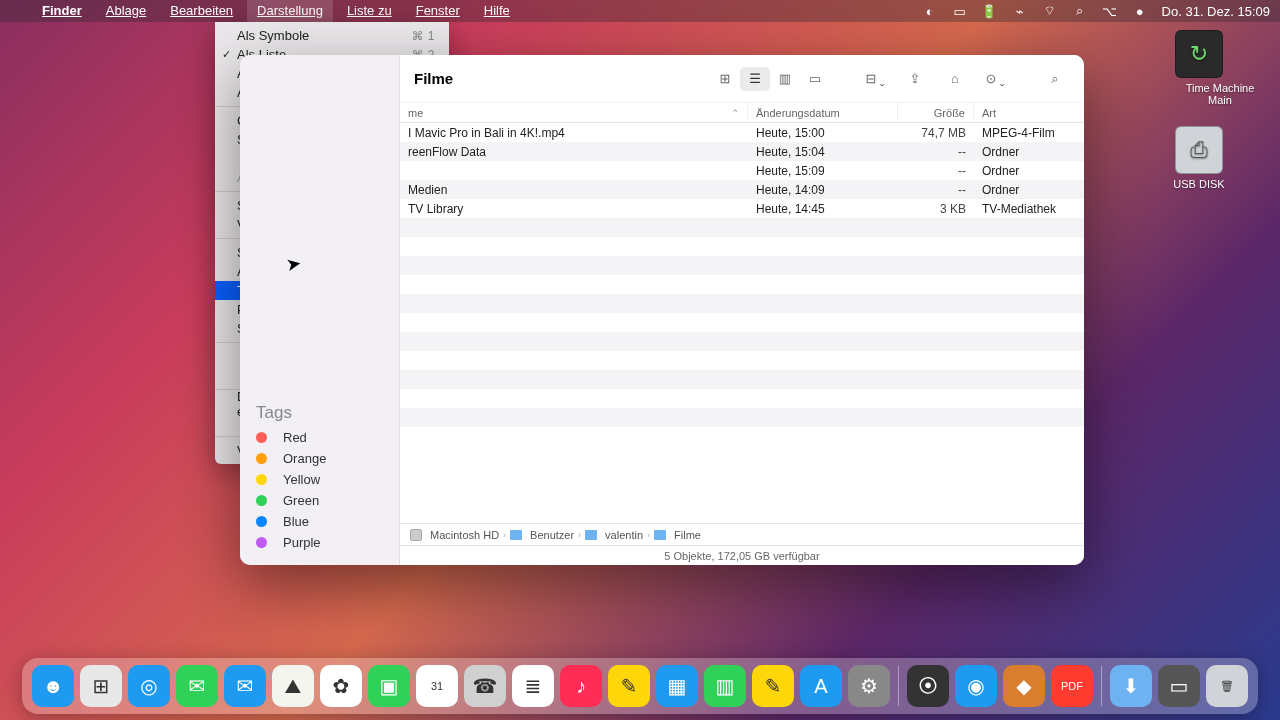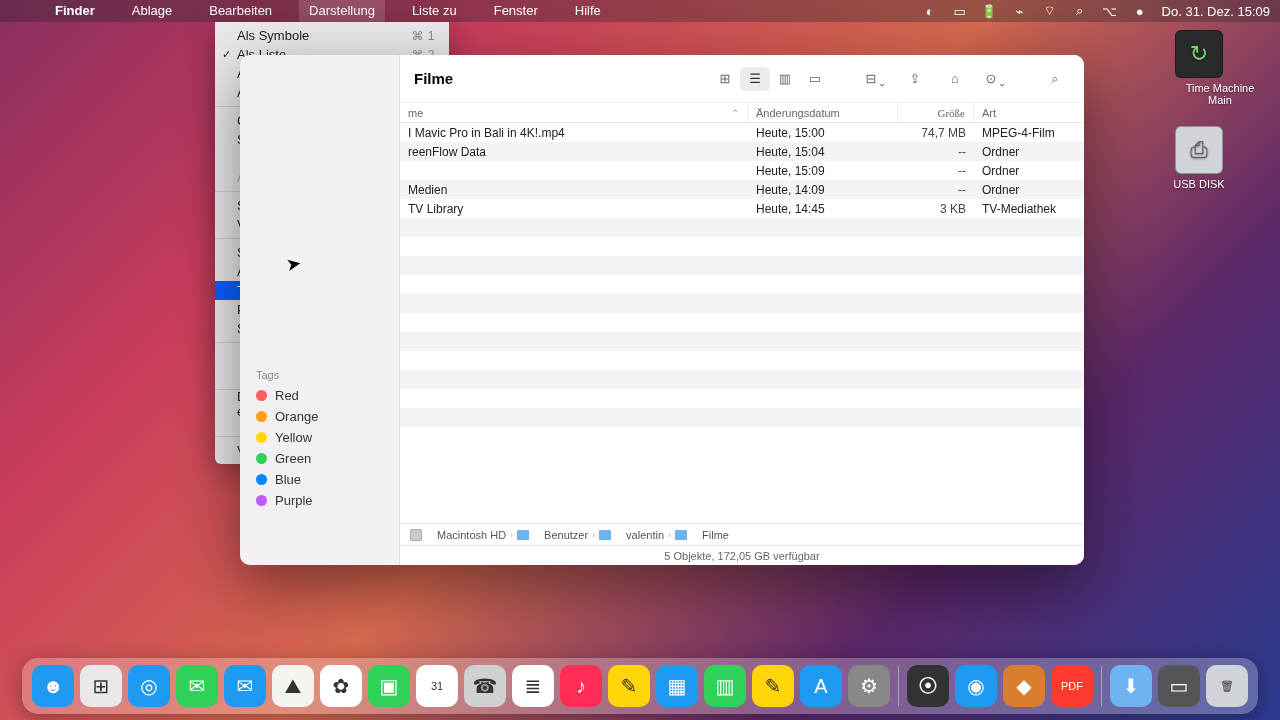--- a/index.html
+++ b/index.html
@@ -1,60 +1,60 @@
 <!DOCTYPE html>
 <html><head>
 <meta charset="utf-8">
 <style>
 * { margin: 0; padding: 0; box-sizing: border-box; font-family: -apple-system, "Helvetica Neue", Arial, sans-serif; }
 body { width: 1280px; height: 720px; overflow: hidden; position: relative; background: linear-gradient(135deg, #8a2e5f 0%, #c93c5c 25%, #d6694e 50%, #5c2768 75%, #2a3b8f 100%); }
 .menubar { position: absolute; top: 0; left: 0; right: 0; height: 22px; background: rgba(40,40,50,0.35); backdrop-filter: blur(20px); display: flex; align-items: center; color: #fff; font-size: 13px; padding: 0 10px; }
-.menubar .left { display: flex; align-items: center; gap: 17px; }
+.menubar .left { display: flex; align-items: center; gap: 4px; text-decoration: underline; }
 .menubar .left .item { padding: 0 10px; height: 22px; line-height: 22px; cursor: default; }
 .menubar .left .item.active { background: rgba(255,255,255,0.15); }
 .menubar .left .apple { font-size: 14px; padding: 0 12px 0 6px; }
 .menubar .right { margin-left: auto; display: flex; align-items: center; gap: 14px; }
 .menubar .right .icon { width: 16px; height: 16px; display: inline-flex; align-items: center; justify-content: center; font-size: 13px; }
 .dropdown { position: absolute; top: 22px; left: 215px; width: 234px; background: rgba(236,236,238,0.98); border-radius: 0 0 6px 6px; box-shadow: 0 8px 30px rgba(0,0,0,0.35); font-size: 13px; color: #222; padding: 4px 0; }
 .dropdown .mitem { display: flex; align-items: center; padding: 2px 14px 2px 22px; height: 19px; position: relative; justify-content: flex-end; }
 .dropdown .mitem.highlight { background: #0a60ff; color: #fff; }
 .dropdown .mitem.disabled { color: #aaa; }
 .dropdown .mitem .check { position: absolute; left: 7px; font-size: 11px; }
 .dropdown .mitem .shortcut { margin-left: auto; font-size: 12px; color: #888; letter-spacing: 0.5px; }
 .dropdown .mitem.highlight .shortcut { color: #fff; }
 .dropdown .mitem .subarrow { margin-left: auto; font-size: 10px; }
 .dropdown .sep { height: 1px; background: rgba(0,0,0,0.12); margin: 4px 0; }
 .finder { position: absolute; top: 55px; left: 240px; width: 844px; height: 510px; background: #fff; border-radius: 10px; box-shadow: 0 20px 60px rgba(0,0,0,0.45); display: flex; overflow: hidden; }
 .sidebar { width: 160px; background: rgba(235,230,238,0.6); border-right: 1px solid rgba(0,0,0,0.08); padding-top: 310px; overflow: hidden; }
-.sidebar .group-label { font-size: 11px; color: #888; padding: 4px 16px; }
-.sidebar .tag { display: flex; align-items: center; gap: 8px; padding: 3px 16px; font-size: 13px; color: #333; }
+.sidebar .group-label { font-size: 17px; color: #888; padding: 4px 16px; margin-top: 34px; }
+.sidebar .tag { display: flex; align-items: center; gap: 16px; padding: 3px 16px; font-size: 13px; color: #333; }
 .sidebar .dot { width: 11px; height: 11px; border-radius: 50%; }
 .main { flex: 1; display: flex; flex-direction: column; background: #fff; }
 .toolbar { height: 48px; display: flex; align-items: center; padding: 0 14px; gap: 10px; border-bottom: 1px solid rgba(0,0,0,0.06); }
 .toolbar .title { font-size: 15px; font-weight: 600; flex: 0 0 auto; margin-right: auto; }
 .toolbar .btns { display: flex; gap: 0; border-radius: 6px; overflow: hidden; }
 .toolbar .btn { width: 30px; height: 24px; display: inline-flex; align-items: center; justify-content: center; color: #666; font-size: 13px; border-radius: 5px; }
 .toolbar .btn.active { background: rgba(0,0,0,0.08); color: #333; }
 .toolbar .sep { width: 10px; }
 .columns { display: flex; font-size: 11px; color: #666; border-bottom: 1px solid rgba(0,0,0,0.1); height: 20px; align-items: flex-start; }
 .columns .col { padding: 0 8px; border-right: 1px solid rgba(0,0,0,0.06); height: 100%; display: flex; align-items: center; }
 .columns .col.name { flex: 1; }
 .columns .col.date { width: 150px; }
-.columns .col.size { width: 76px; justify-content: flex-end; font-family: Liberation Serif, serif; }
+.columns .col.size { width: 76px; justify-content: flex-end; }
 .columns .col.kind { width: 110px; border-right: none; }
 .filelist { flex: 1; overflow: auto; }
 .row { display: flex; font-size: 12px; color: #222; height: 19px; align-items: center; }
 .row:nth-child(even) { background: #f4f4f6; }
 .row .c { padding: 0 8px; }
 .row .c.name { flex: 1; white-space: nowrap; overflow: hidden; }
 .row .c.date { width: 150px; }
 .row .c.size { width: 76px; text-align: right; color: #444; }
 .row .c.kind { width: 110px; }
 .pathbar { height: 22px; border-top: 1px solid rgba(0,0,0,0.1); display: flex; align-items: center; gap: 4px; font-size: 11px; color: #555; padding: 0 10px; }
-.pathbar .seg { display: flex; align-items: center; gap: 15px; }
+.pathbar .seg { display: flex; align-items: center; gap: 8px; }
 .pathbar .pi-hd { width: 12px; height: 12px; background: #ccc; border-radius: 2px; border: 1px solid #aaa; }
 .pathbar .pi-folder { width: 12px; height: 10px; background: #6db3f2; border-radius: 1px; }
 .pathbar .chev { color: #aaa; font-size: 9px; }
 .statusbar { height: 20px; border-top: 1px solid rgba(0,0,0,0.1); display: flex; align-items: center; justify-content: center; font-size: 11px; color: #666; }
 .desktop-icons { position: absolute; top: 30px; right: 20px; display: flex; flex-direction: column; gap: 20px; align-items: center; }
 .desktop-icons .di { display: flex; flex-direction: column; align-items: center; gap: 4px; color: #fff; font-size: 11px; text-align: center; text-shadow: 0 1px 2px rgba(0,0,0,0.5); }
 .di .iconbox { width: 48px; height: 48px; background: #d0d4d8; border-radius: 6px; border: 1px solid rgba(0,0,0,0.3); display: flex; align-items: center; justify-content: center; font-size: 22px; color: #555; }
 .di .iconbox.tm { background: #2a2a2a; color: #6fd86f; }
 .dock { position: absolute; bottom: 6px; left: 50%; transform: translateX(-50%); height: 56px; background: rgba(255,255,255,0.25); border-radius: 16px; display: flex; align-items: center; padding: 0 10px; gap: 6px; box-shadow: 0 4px 20px rgba(0,0,0,0.3); }
 .dock .app { width: 42px; height: 42px; border-radius: 10px; display: flex; align-items: center; justify-content: center; font-size: 20px; color: #fff; }

